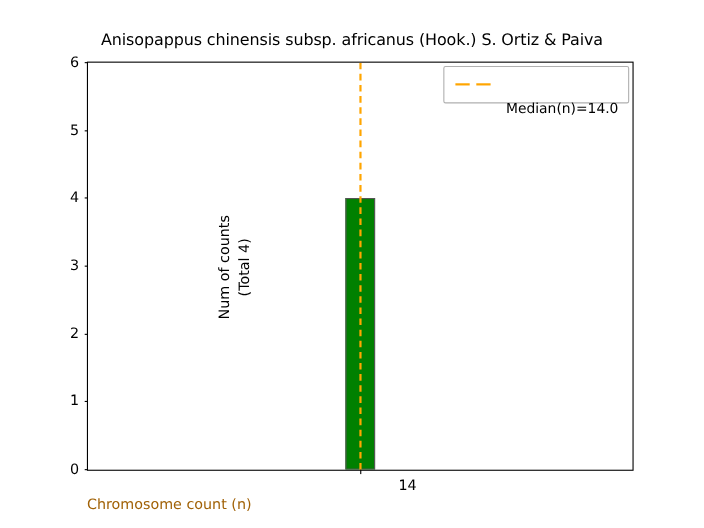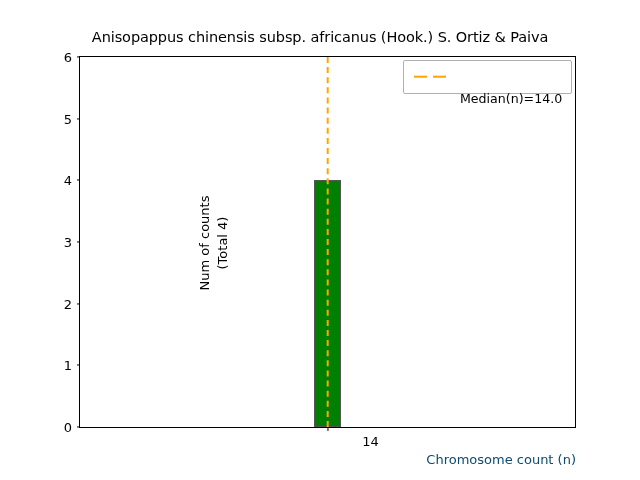--- a/index.html
+++ b/index.html
@@ -106,23 +106,23 @@
     height: 3.5px;
     width: 1.1px;
     background: #000000;
     transform: translateX(-50%);
   }
   #xlabel {
     position: absolute;
     left: 79px;
     top: 452px;
     width: 497px;
-    text-align: right;
-    font-size: 13px;
-    color: #0c4a6e;
+    text-align: left;
+    font-size: 13px;
+    color: #a16207;
     white-space: nowrap;
   }
 
   
   .bar {
     position: absolute;
     bottom: 0;
     box-sizing: border-box;
     border-style: solid;
   }

